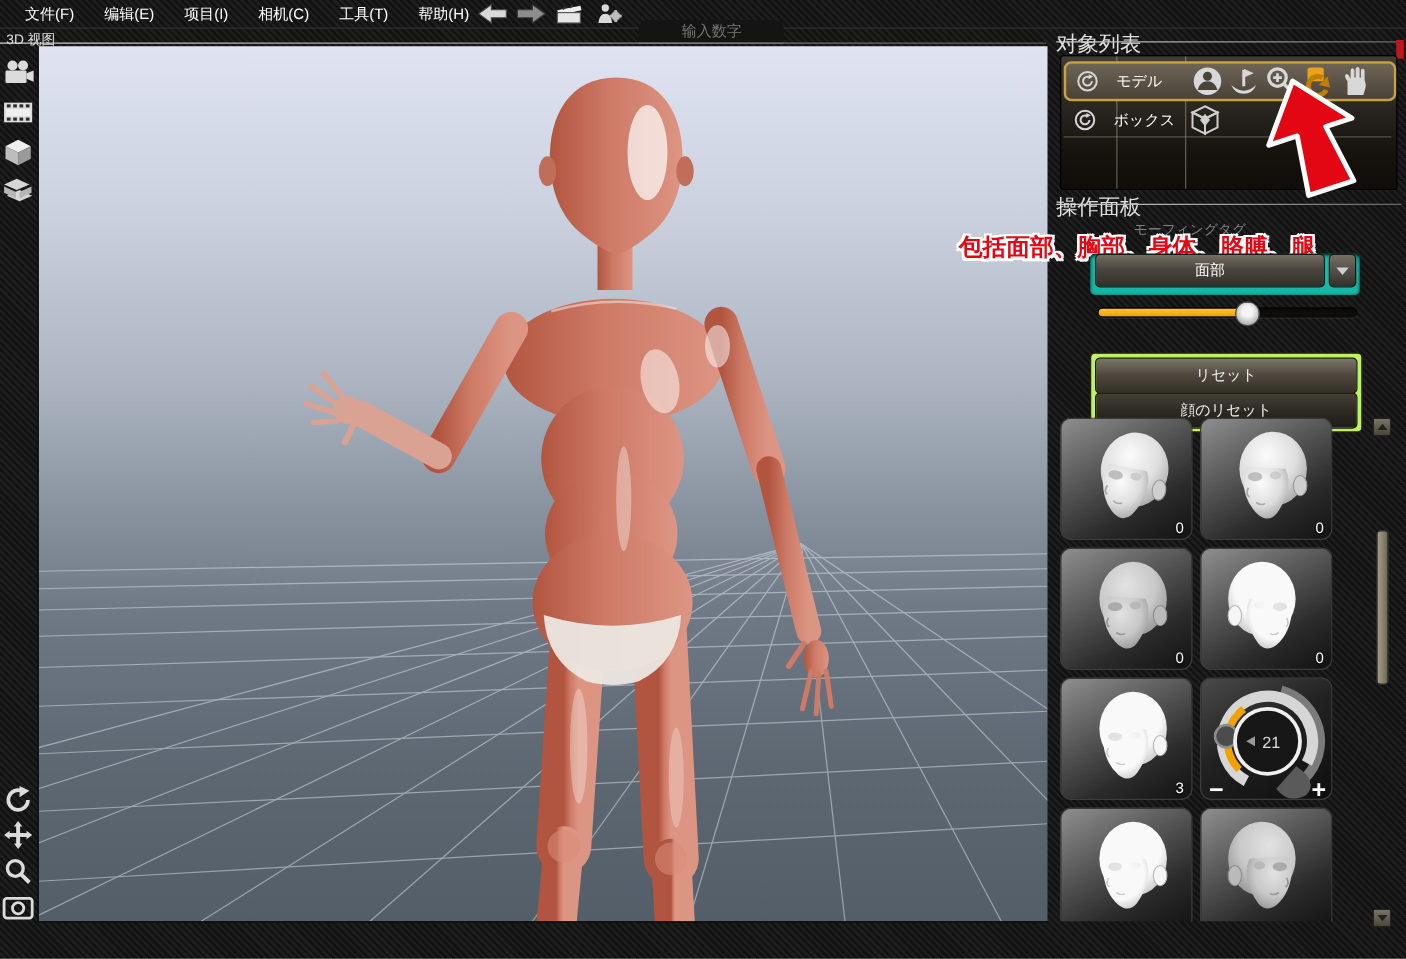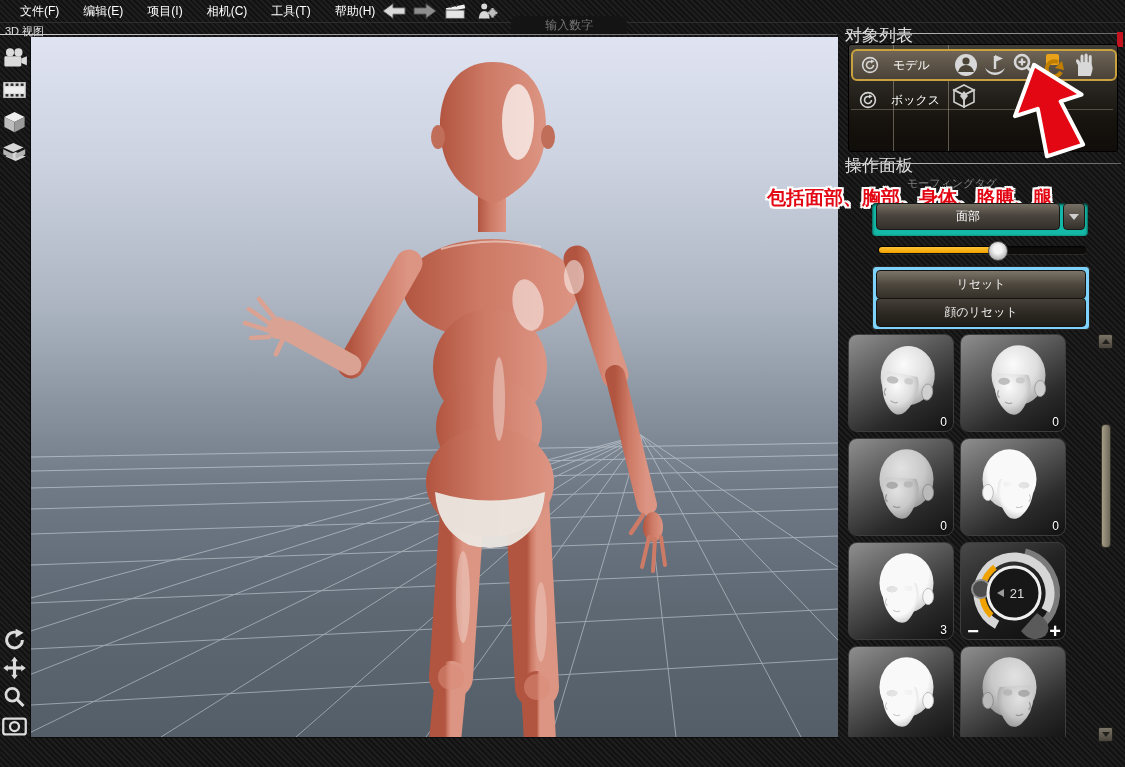--- a/index.html
+++ b/index.html
@@ -34,21 +34,21 @@
   .sec-title{position:absolute;left:845px;font-size:17px;color:#e0e0e0;}
   .sec-line{position:absolute;left:845px;width:276px;height:1px;background:linear-gradient(to right,#d0d0d0,#666);}
   .red-corner{position:absolute;left:1117px;top:32px;width:6px;height:15px;background:#c3131f;}
   
   .objbox{position:absolute;left:848px;top:44px;width:268px;height:106px;border-radius:3px;
     background:linear-gradient(#413d37,#17140f 70%,#100d0a);border:1px solid #000;}
   .objbox .colsep{position:absolute;top:0;bottom:0;width:1px;background:rgba(190,180,160,.45);}
   .objrow{position:absolute;left:2px;width:262px;display:flex;align-items:center;}
   .row-sel{top:4px;height:28px;border:2px solid #c9a23f;border-radius:6px;
     background:linear-gradient(#6e6557,#4a4238);}
-  .row-plain{top:38px;height:26px;border-bottom:1px solid rgba(190,180,160,.35);align-items:flex-end;}
+  .row-plain{top:38px;height:26px;border-bottom:1px solid rgba(190,180,160,.35);}
   .objrow .vis{margin-left:8px;flex:0 0 auto;}
   .objrow .lbl{font-size:12px;color:#fff;margin-left:14px;width:58px;font-family:Liberation Mono, monospace;}
   .objrow .tools{display:flex;align-items:center;gap:3px;margin-left:2px;}
   
   .red-arrow{position:absolute;left:1010px;top:58px;transform:rotate(-18deg);}
   
   .morph-tag{position:absolute;left:872px;top:176px;width:160px;font-size:11px;color:#808080;text-align:center;}
   .panel-annot{position:absolute;left:767px;top:185px;font-size:19px;font-weight:bold;color:#e30613;white-space:nowrap;
     text-shadow:-2px -2px 0 #fff,2px -2px 0 #fff,-2px 2px 0 #fff,2px 2px 0 #fff,-2px 0 0 #fff,2px 0 0 #fff,0 -2px 0 #fff,0 2px 0 #fff;}
   .dd-wrap{position:absolute;left:872px;top:203px;width:216px;height:33px;background:#14b8a6;border-radius:4px;
@@ -59,21 +59,21 @@
   .dd-btn{margin-left:3px;width:20px;height:25px;border-radius:4px;background:linear-gradient(#756e63,#332f2a);
     border:1px solid #1a1815;display:flex;align-items:center;justify-content:center;cursor:pointer;}
   .dd-btn .tri{width:0;height:0;border-left:5px solid transparent;border-right:5px solid transparent;border-top:6px solid #cfcfcf;}
   .slider{position:absolute;left:878px;top:243px;width:208px;height:14px;}
   .slider .track{position:absolute;left:0;top:3px;width:100%;height:8px;border-radius:4px;background:#0e0d0b;
     box-shadow:inset 0 1px 2px #000, 0 1px 0 rgba(255,255,255,.08);}
   .slider .fill{position:absolute;left:1px;top:4px;width:57%;height:6px;border-radius:3px;
     background:linear-gradient(#ffc235,#f0a200);}
   .slider .knob{position:absolute;top:-2px;left:calc(57% - 9px);width:18px;height:18px;border-radius:50%;
     background:radial-gradient(circle at 50% 40%,#f4f4f4 0 30%,#b9b9b9 70%,#8e8e8e);border:1px solid #4a4a4a;cursor:pointer;}
-  .btn-group{position:absolute;left:872px;top:266px;width:216px;height:62px;background:#7dd3fc;border:1px solid #262420;
+  .btn-group{position:absolute;left:872px;top:282px;width:216px;height:62px;background:#bef264;border:1px solid #262420;
     border-radius:4px;}
   .pbtn{position:absolute;left:3px;width:208px;height:27px;border-radius:4px;color:#efefef;font-size:12px;
     display:flex;align-items:center;justify-content:center;cursor:pointer;}
   .pbtn.top{top:3px;background:linear-gradient(#7b7468,#4d473e 50%,#353028);border:1px solid #15130f;}
   .pbtn.bottom{top:31px;background:linear-gradient(#454038,#2a2620 60%,#201c17);border:1px solid #15130f;}
   
   .thumbs{position:absolute;left:848px;top:334px;width:218px;height:403px;overflow:hidden;
     display:grid;grid-template-columns:106px 106px;grid-auto-rows:98px;gap:6px;}
   .cell{position:relative;border-radius:9px;border:1px solid #3c3c3c;overflow:hidden;cursor:pointer;
     background:linear-gradient(150deg,#8f8f8f 0%,#5c5c5c 35%,#2b2b2b 70%,#121212 100%);}

